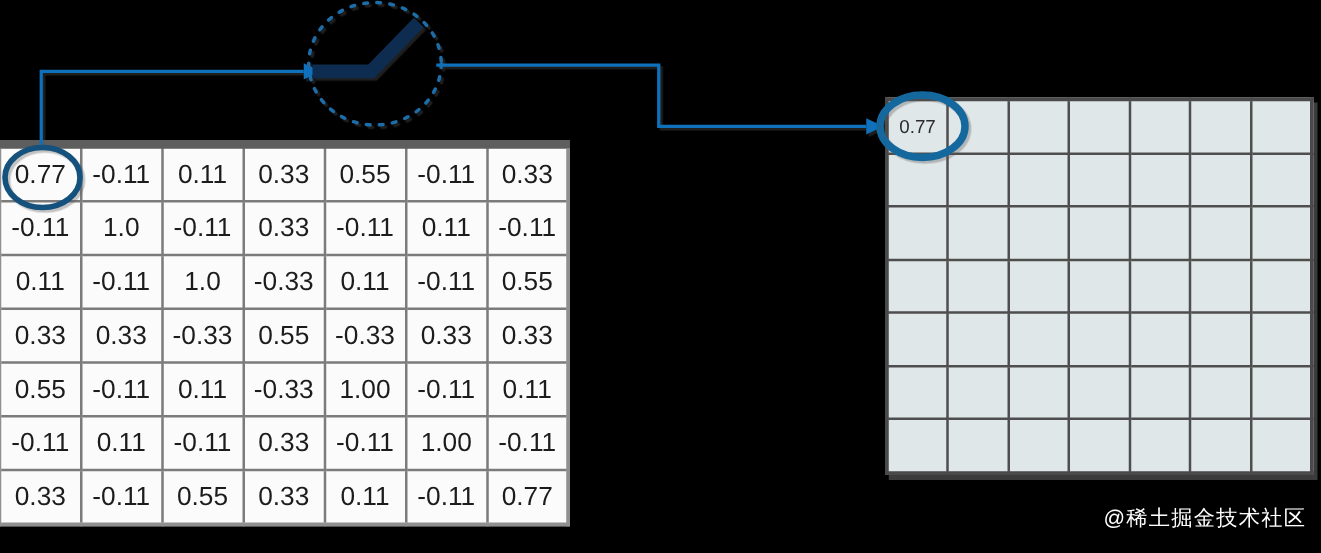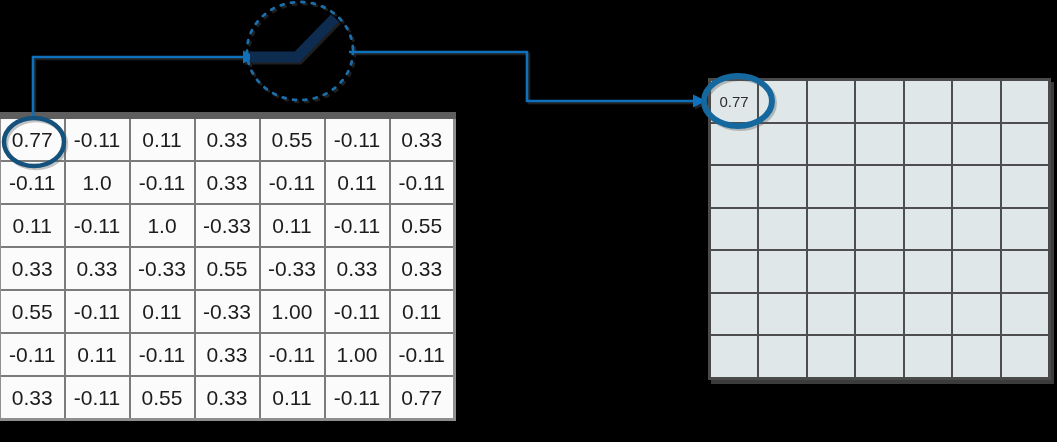--- a/index.html
+++ b/index.html
@@ -187,13 +187,14 @@
     <polyline points="250,57 297,57 335,18" fill="none" stroke-width="11" stroke-linecap="butt" stroke-linejoin="miter" stroke="#0e2c50"></polyline>
 
     <path d="M349,52 L527,52 L527,101 L693,101" fill="none" stroke-width="2.6" stroke="#0f70bb"></path>
     <polygon points="693,94.5 706.5,101 693,107.5" fill="#0f70bb"></polygon>
 
     <ellipse cx="34" cy="142" rx="30" ry="24" fill="none" stroke-width="4.5" stroke="#14517c"></ellipse>
 
     <ellipse cx="738" cy="101" rx="34" ry="25" fill="none" stroke-width="6" stroke="#15689e"></ellipse>
   </svg>
 
+  <div class="watermark">@稀土掘金技术社区</div>
 </div>
 
 </body></html>

